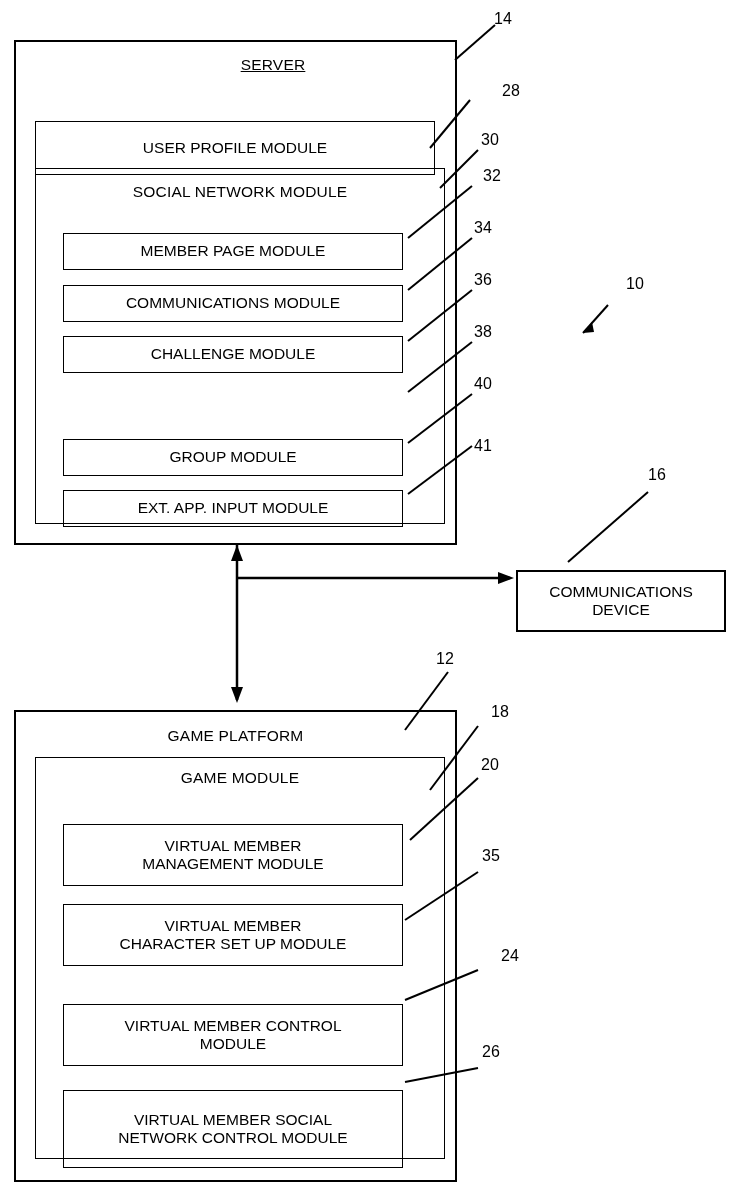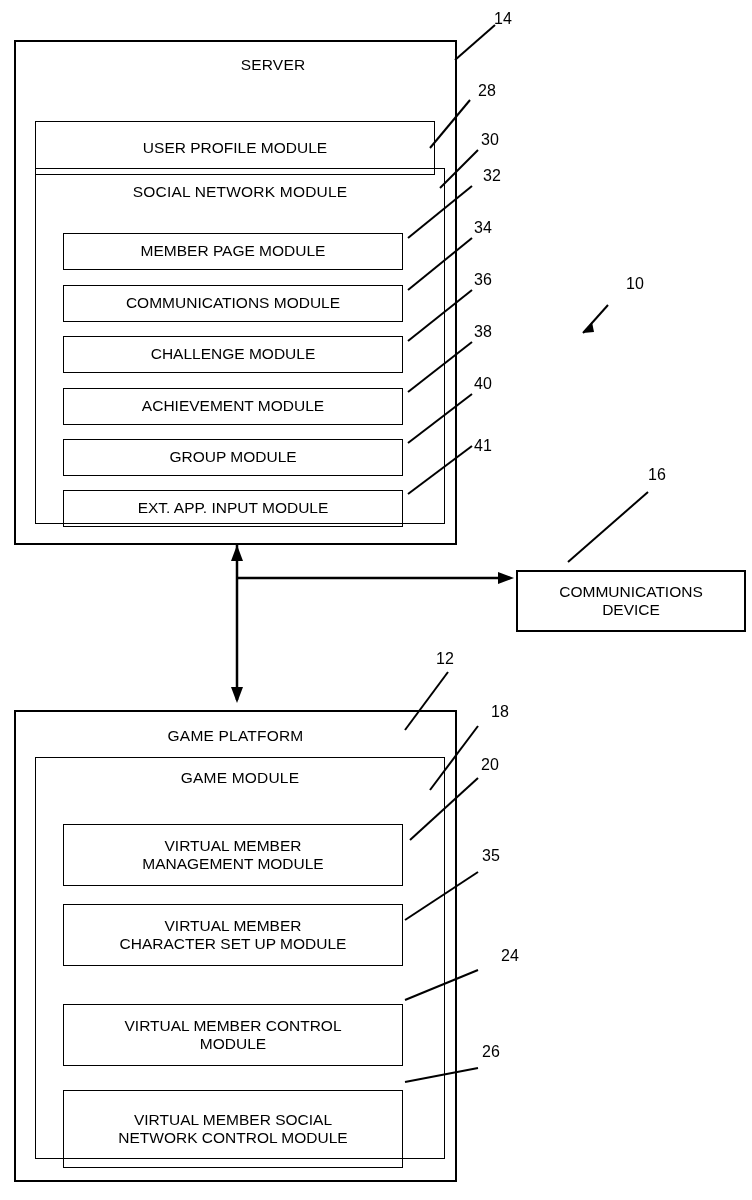--- a/index.html
+++ b/index.html
@@ -95,49 +95,46 @@
     <polygon points="583,333 592,322 594,332" fill="#000"></polygon>
 
     <line x1="237" y1="545" x2="237" y2="700" stroke="#000" stroke-width="2.5"></line>
     <polygon points="237,545 231,561 243,561" fill="#000"></polygon>
     <polygon points="237,703 231,687 243,687" fill="#000"></polygon>
     <line x1="237" y1="578" x2="510" y2="578" stroke="#000" stroke-width="2.5"></line>
     <polygon points="514,578 498,572 498,584" fill="#000"></polygon>
   </svg>
 
   <div class="box" style="left:14px; top:40px; width:443px; height:505px;"></div>
-  <div class="lbl" style="left:14px; top:56px; width:518px;">SERVER</div>
+  <div class="lbl" style="left:14px; top:56px; width:518px;text-decoration:underline;">SERVER</div>
 
   <div class="box-inner centerbox" style="left:35px; top:97px; width:400px; height:54px;">
     <span>USER PROFILE MODULE</span>
   </div>
 
   <div class="box-inner" style="left:35px; top:168px; width:410px; height:356px;"></div>
   <div class="lbl" style="left:35px; top:183px; width:410px;">SOCIAL NETWORK MODULE</div>
 
   <div class="box-inner centerbox" style="left:63px; top:209px; width:340px; height:37px;">
     <span>MEMBER PAGE MODULE</span>
   </div>
   <div class="box-inner centerbox" style="left:63px; top:261px; width:340px; height:37px;">
     <span>COMMUNICATIONS MODULE</span>
   </div>
   <div class="box-inner centerbox" style="left:63px; top:312px; width:340px; height:37px;">
     <span>CHALLENGE MODULE</span>
   </div>
-  <div class="box-inner centerbox" style="left:63px; top:364px; width:340px; height:37px;">
-    <span>ACHIEVEMENT MODULE</span>
-  </div>
   <div class="box-inner centerbox" style="left:63px; top:415px; width:340px; height:37px;">
     <span>GROUP MODULE</span>
   </div>
   <div class="box-inner centerbox" style="left:63px; top:466px; width:340px; height:37px;">
     <span>EXT. APP. INPUT MODULE</span>
   </div>
 
-  <div class="box centerbox" style="left:516px; top:546px; width:230px; height:62px;">
+  <div class="box centerbox" style="left:516px; top:546px; width:210px; height:62px;">
     <span>COMMUNICATIONS
 DEVICE</span>
   </div>
 
   <div class="box" style="left:14px; top:710px; width:443px; height:472px;"></div>
   <div class="lbl" style="left:14px; top:727px; width:443px;">GAME PLATFORM</div>
 
   <div class="box-inner" style="left:35px; top:757px; width:410px; height:402px;"></div>
   <div class="lbl" style="left:35px; top:769px; width:410px;">GAME MODULE</div>
 
@@ -152,21 +149,21 @@
   <div class="box-inner centerbox" style="left:63px; top:980px; width:340px; height:62px;">
     <span>VIRTUAL MEMBER CONTROL
 MODULE</span>
   </div>
   <div class="box-inner centerbox" style="left:63px; top:1066px; width:340px; height:78px;">
     <span>VIRTUAL MEMBER SOCIAL
 NETWORK CONTROL MODULE</span>
   </div>
 
   <div class="ref" style="left:494px; top:10px;">14</div>
-  <div class="ref" style="left:478px; top:82px;">28</div>
+  <div class="ref" style="left:502px; top:82px;">28</div>
   <div class="ref" style="left:481px; top:131px;">30</div>
   <div class="ref" style="left:483px; top:167px;">32</div>
   <div class="ref" style="left:474px; top:219px;">34</div>
   <div class="ref" style="left:474px; top:271px;">36</div>
   <div class="ref" style="left:474px; top:323px;">38</div>
   <div class="ref" style="left:474px; top:375px;">40</div>
   <div class="ref" style="left:474px; top:437px;">41</div>
   <div class="ref" style="left:648px; top:466px;">16</div>
   <div class="ref" style="left:626px; top:275px;">10</div>
   <div class="ref" style="left:436px; top:650px;">12</div>

